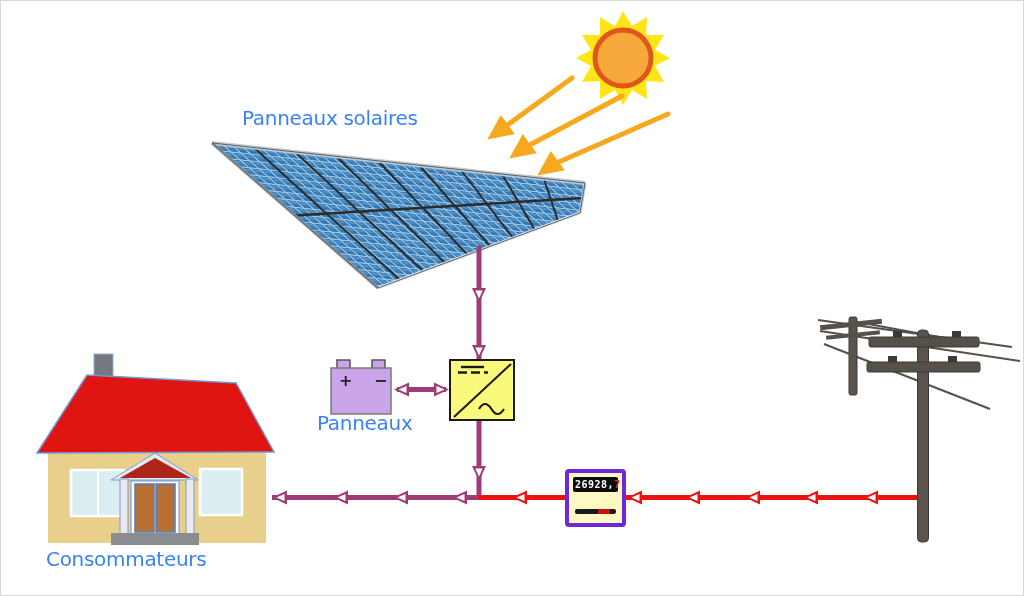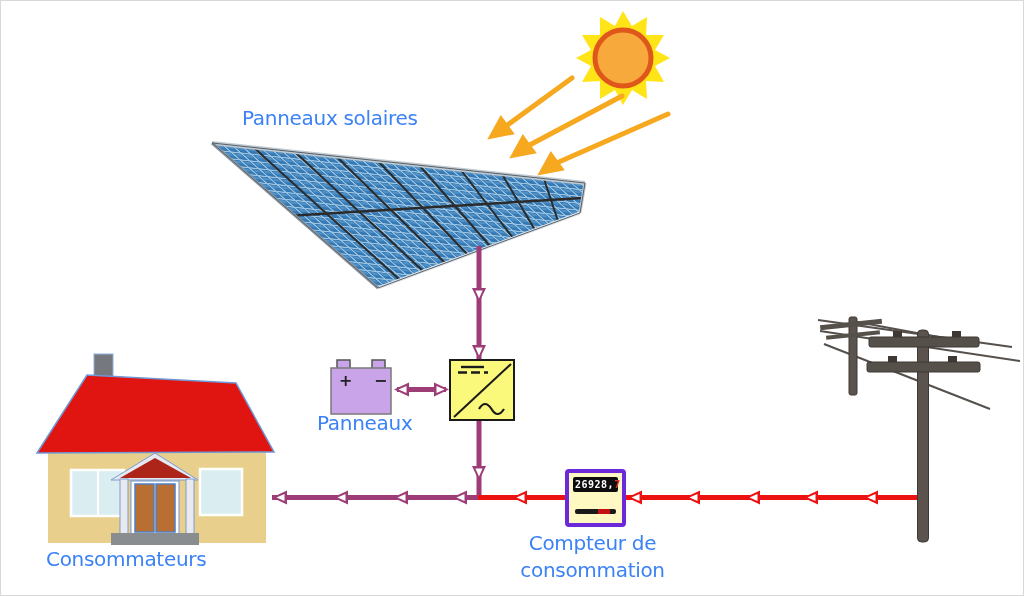--- a/index.html
+++ b/index.html
@@ -180,24 +180,20 @@
     <rect x="952" y="331" width="9" height="7" fill="#3e3934"></rect>
     <rect x="869" y="337" width="110" height="10" rx="2" fill="#56504a" stroke="#3e3934" stroke-width="1"></rect>
     <rect x="888" y="356" width="9" height="7" fill="#3e3934"></rect>
     <rect x="948" y="356" width="9" height="7" fill="#3e3934"></rect>
     <rect x="867" y="362" width="113" height="10" rx="2" fill="#56504a" stroke="#3e3934" stroke-width="1"></rect>
   </g>
 </svg>
 
 <div class="lbl" style="left:242px;top:107px">Panneaux solaires</div>
 <div class="lbl" style="left:317px;top:412px">Panneaux</div>
-<div class="lbl lbl-center" style="left:495px;top:530px;width:195px">
-  <div>Compteur de</div>
-  <div>consommation</div>
-</div>
 <div class="lbl" style="left:46px;top:548px">Consommateurs</div>
 
 <div class="meter">
   <div class="meter-display"><span>26928,</span><span class="dec">7</span></div>
   <div class="meter-bar"></div>
 </div>
 
 </div>
 
 </body></html>

